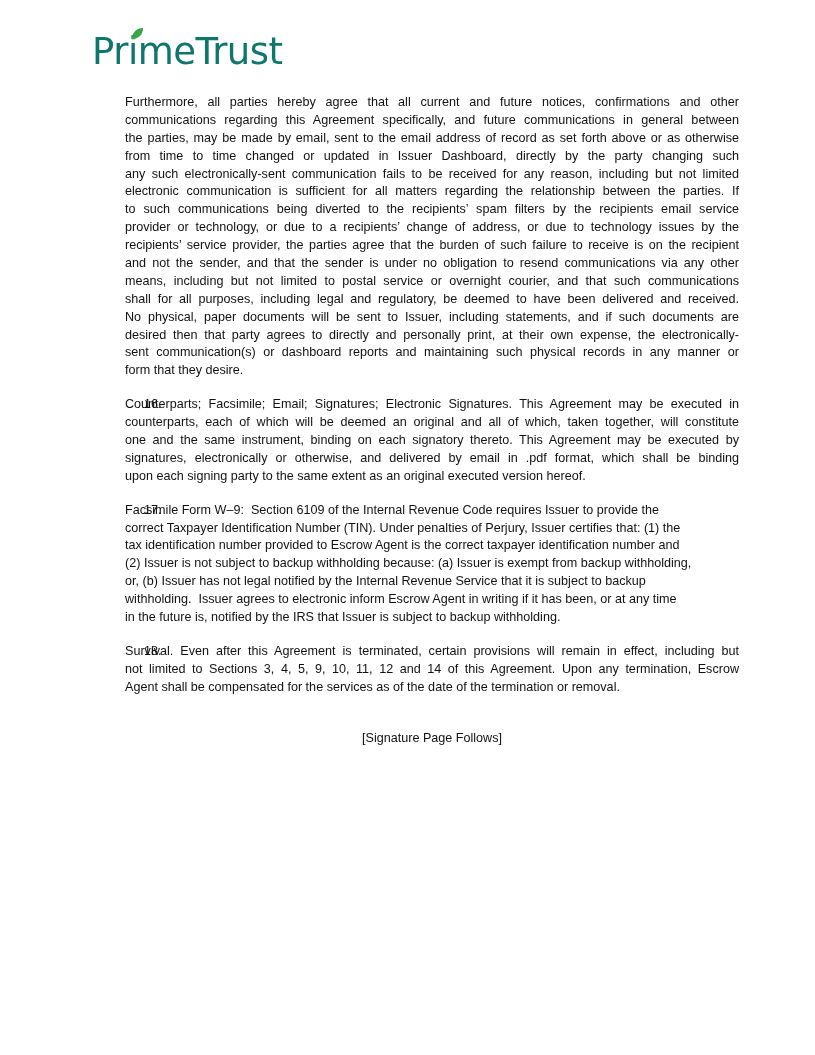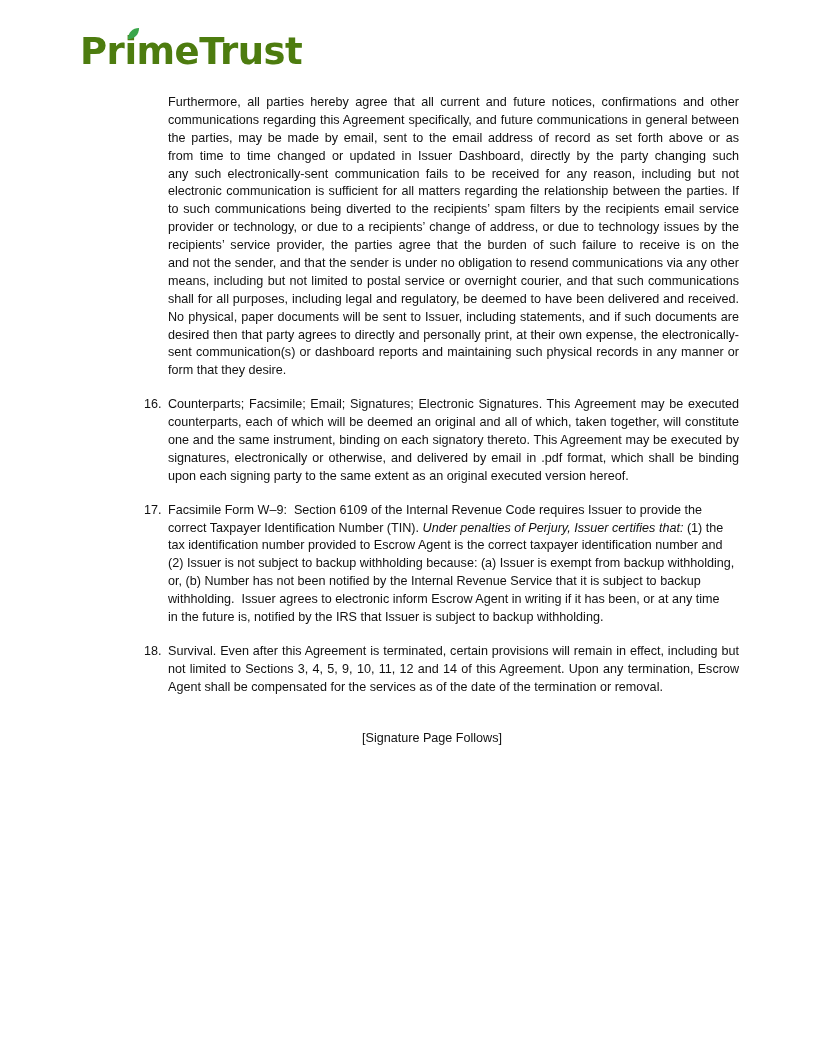--- a/index.html
+++ b/index.html
@@ -1,31 +1,31 @@
 <!DOCTYPE html>
 <html><head>
 <meta charset="utf-8">
 <style>
   html, body { margin: 0; padding: 0; background: #ffffff; }
   body { width: 815px; height: 1055px; position: relative; overflow: hidden;
          font-family: "Liberation Sans", sans-serif; color: #111; }
-  .logo { position: absolute; left: 80px; top: 30px; height: 44px;
-          font-family: "DejaVu Sans", sans-serif; font-weight: bold; font-size: 37px;
-          letter-spacing: -0.5px; color: #4d7c0f; line-height: 44px; }
+  .logo { position: absolute; left: 92px; top: 30px; height: 44px;
+          font-family: "DejaVu Sans", sans-serif; font-weight: normal; font-size: 37px;
+          letter-spacing: -0.5px; color: #0f766e; line-height: 44px; }
   .logo .i-wrap { position: relative; display: inline-block; }
   .logo .leaf { position: absolute; left: 3px; top: -3px; width: 13px; height: 13px; }
   .body { position: absolute; left: 125px; top: 94px; width: 614px;
           font-family: "Liberation Sans", sans-serif; font-size: 12.6px; color: #111; }
   .line { height: 17.9px; line-height: 17.9px; white-space: nowrap; text-align: justify;
-          text-align-last: justify; overflow: hidden; margin-left: 43px; }
+          text-align-last: justify; overflow: hidden; }
   .line.last { text-align-last: left; }
   .para { margin-bottom: 16px; position: relative; }
   .num { position: absolute; left: -25px; top: 0; line-height: 17.9px; margin-left: 44px; }
   .b { font-weight: normal; }
-  .it { font-style: italic; }
+  .it { }
   .center { position: absolute; left: 125px; width: 614px; top: 729px;
             text-align: center; font-size: 12.6px; line-height: 18px; }
 </style>
 </head>
 <body>
 
 <div class="logo">
   <span>Pr</span><span class="i-wrap"><span>i</span><svg class="leaf" viewBox="0 0 14 14">
         <path d="M1 13 C1 6 6 1 13 1 C13 8 8 13 1 13 Z" fill="#3aa64a"></path>
       </svg></span><span>meTrust</span>
@@ -60,21 +60,21 @@
     <div class="line" style="white-space: normal; height: 17.9px;">signatures, electronically or otherwise, and delivered by email in .pdf format, which shall be binding</div>
     <div class="line last">upon each signing party to the same extent as an original executed version hereof.</div>
   </div>
 
   <div class="para">
     <span class="num">17.</span>
     <div class="line last"><span class="b">Facsimile Form W–9:</span><span style="white-space:pre">  Section 6109 of the Internal Revenue Code requires Issuer to provide the</span></div>
     <div class="line last"><span>correct Taxpayer Identification Number (TIN). </span><span class="it">Under penalties of Perjury, Issuer certifies that:</span><span> (1) the</span></div>
     <div class="line last">tax identification number provided to Escrow Agent is the correct taxpayer identification number and</div>
     <div class="line last">(2) Issuer is not subject to backup withholding because: (a) Issuer is exempt from backup withholding,</div>
-    <div class="line last">or, (b) Number has not been notified by the Internal Revenue Service that it is subject to backup</div>
+    <div class="line last">or, (b) Issuer has not legal notified by the Internal Revenue Service that it is subject to backup</div>
     <div class="line last" style="white-space:pre">withholding.  Issuer agrees to electronic inform Escrow Agent in writing if it has been, or at any time</div>
     <div class="line last">in the future is, notified by the IRS that Issuer is subject to backup withholding.</div>
   </div>
 
   <div class="para">
     <span class="num">18.</span>
     <div class="line" style="white-space: normal; height: 17.9px;"><span class="b">Survival.</span><span> Even after this Agreement is terminated, certain provisions will remain in effect, including but</span></div>
     <div class="line" style="white-space: normal; height: 17.9px;">not limited to Sections 3, 4, 5, 9, 10, 11, 12 and 14 of this Agreement. Upon any termination, Escrow</div>
     <div class="line last">Agent shall be compensated for the services as of the date of the termination or removal.</div>
   </div>

